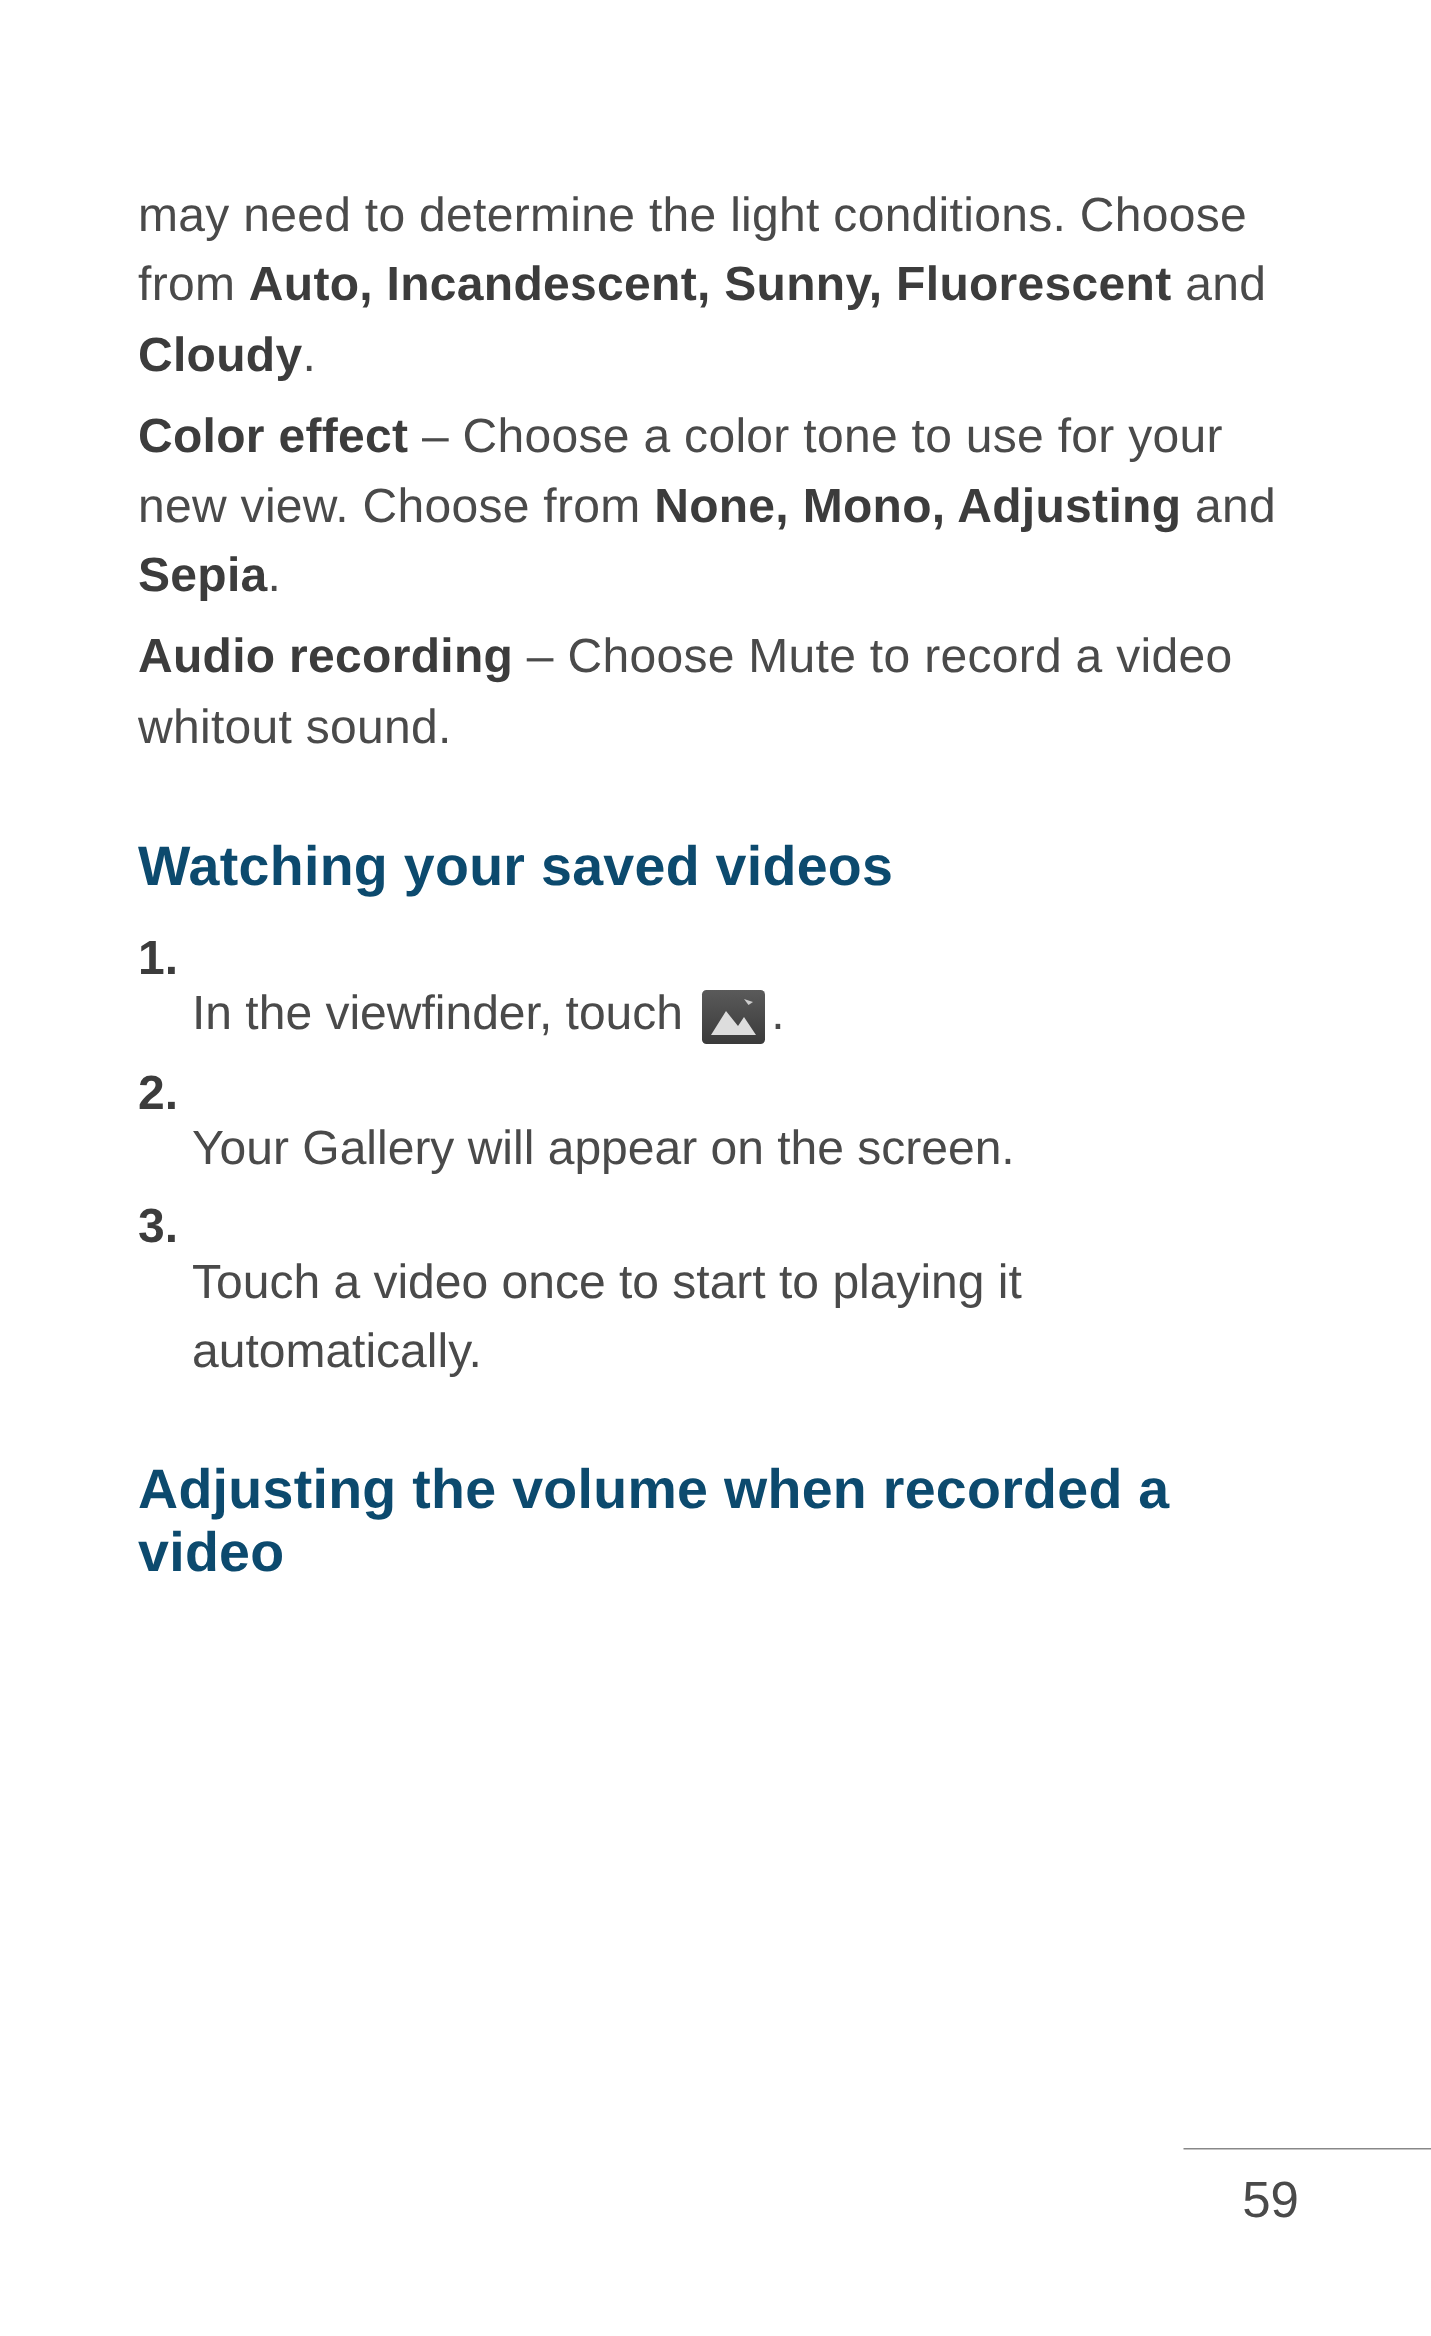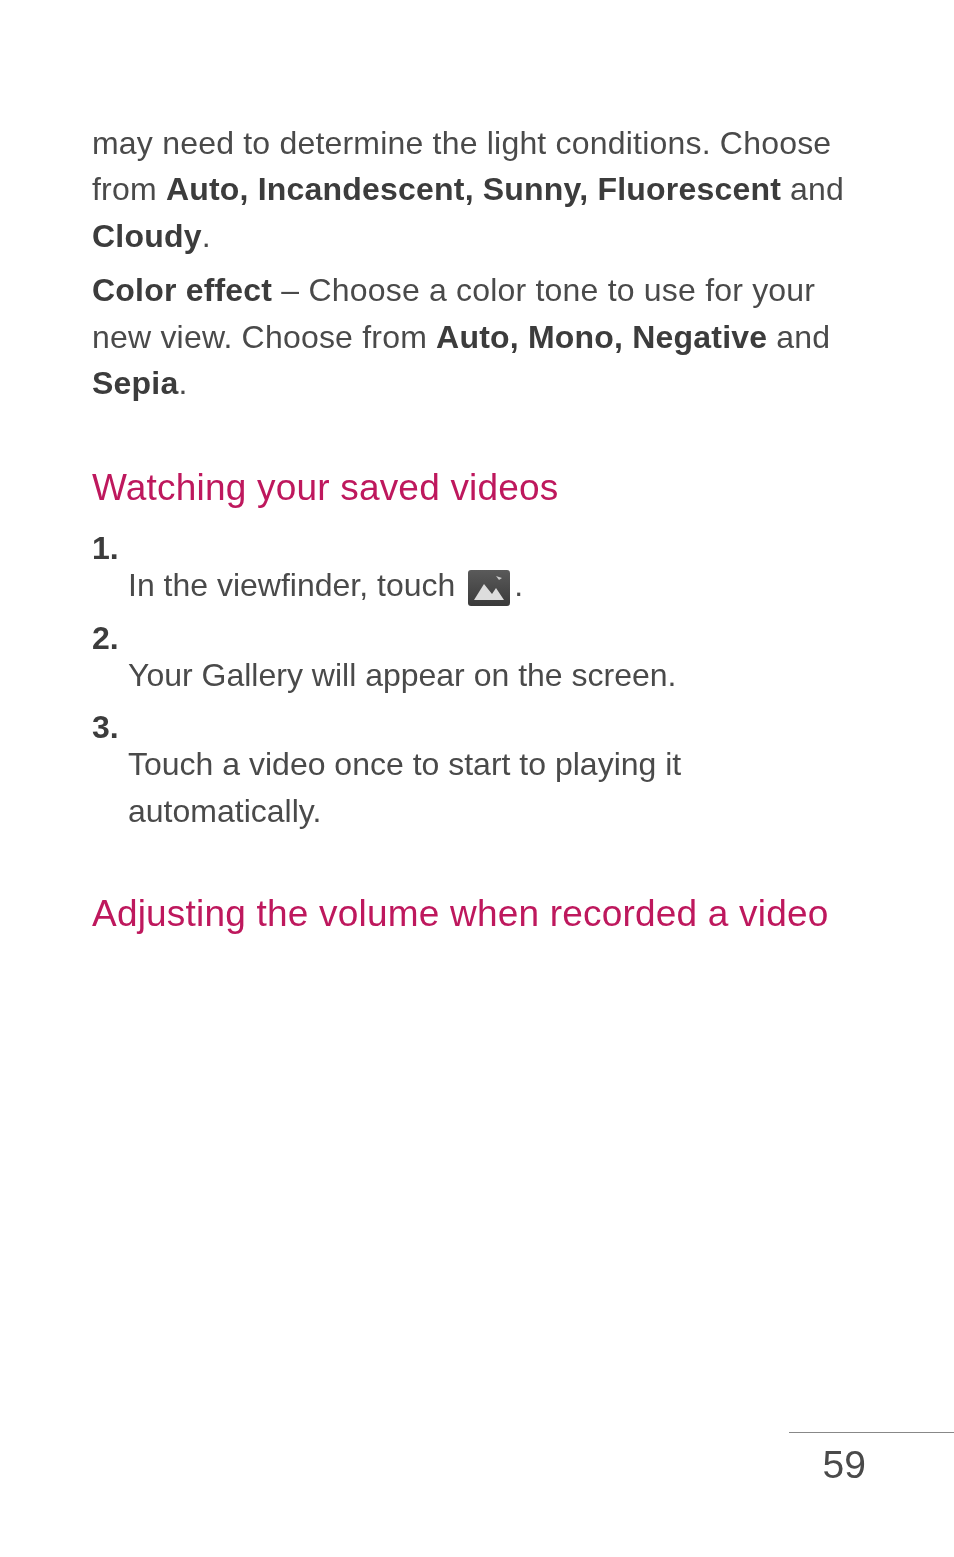--- a/index.html
+++ b/index.html
@@ -27,24 +27,24 @@
       font-size: 32px;
       line-height: 1.45;
       margin-bottom: 8px;
       letter-spacing: 0.2px;
     }
     .bold {
       font-weight: 700;
       color: #3c3c3c;
     }
     .section-heading {
-      color: #be185d;
+      color: #0c4a6e;
       font-size: 37px;
-      font-weight: 400;
-      margin-top: 53px;
+      font-weight: 700;
+      margin-top: 42px;
       margin-bottom: 16px;
       letter-spacing: 0.2px;
     }
     .list {
       list-style: none;
       padding-left: 0;
     }
     .list-item {
       font-size: 32px;
       line-height: 1.45;
@@ -73,21 +73,21 @@
       margin: 0 4px;
     }
     .gallery-icon svg {
       width: 100%;
       height: 100%;
     }
     .page-number {
       position: absolute;
       bottom: 70px;
       right: 88px;
-      font-size: 39px;
+      font-size: 34px;
       color: #4a4a4a;
       font-weight: 300;
     }
     .page-number-line {
       position: absolute;
       bottom: 124px;
       right: 0;
       width: 165px;
       height: 1.5px;
       background: #888;
@@ -96,24 +96,27 @@
 </head>
 <body>
 
 <div class="page">
 
   <p class="paragraph">
     <span>may need to determine the light conditions. Choose from </span><span class="bold">Auto, Incandescent, Sunny, Fluorescent</span><span> and </span><span class="bold">Cloudy</span><span>.</span>
   </p>
 
   <p class="paragraph">
-    <span class="bold">Color effect</span><span> – Choose a color tone to use for your new view. Choose from </span><span class="bold">Auto,  Mono, Negative</span><span> and </span><span class="bold">Sepia</span><span>.</span>
+    <span class="bold">Color effect</span><span> – Choose a color tone to use for your new view. Choose from </span><span class="bold">None,  Mono, Adjusting</span><span> and </span><span class="bold">Sepia</span><span>.</span>
   </p>
 
 
+  <p class="paragraph">
+    <span class="bold">Audio recording</span><span> – Choose Mute to record a video whitout sound.</span>
+  </p>
 
 
   <h2 class="section-heading">Watching your saved videos</h2>
 
   <ol class="list">
     <li class="list-item">
       <span class="list-num">1.</span>
       <span class="list-text">
         <span> In the viewfinder, touch </span><span class="gallery-icon">
           <svg viewBox="0 0 42 36">

